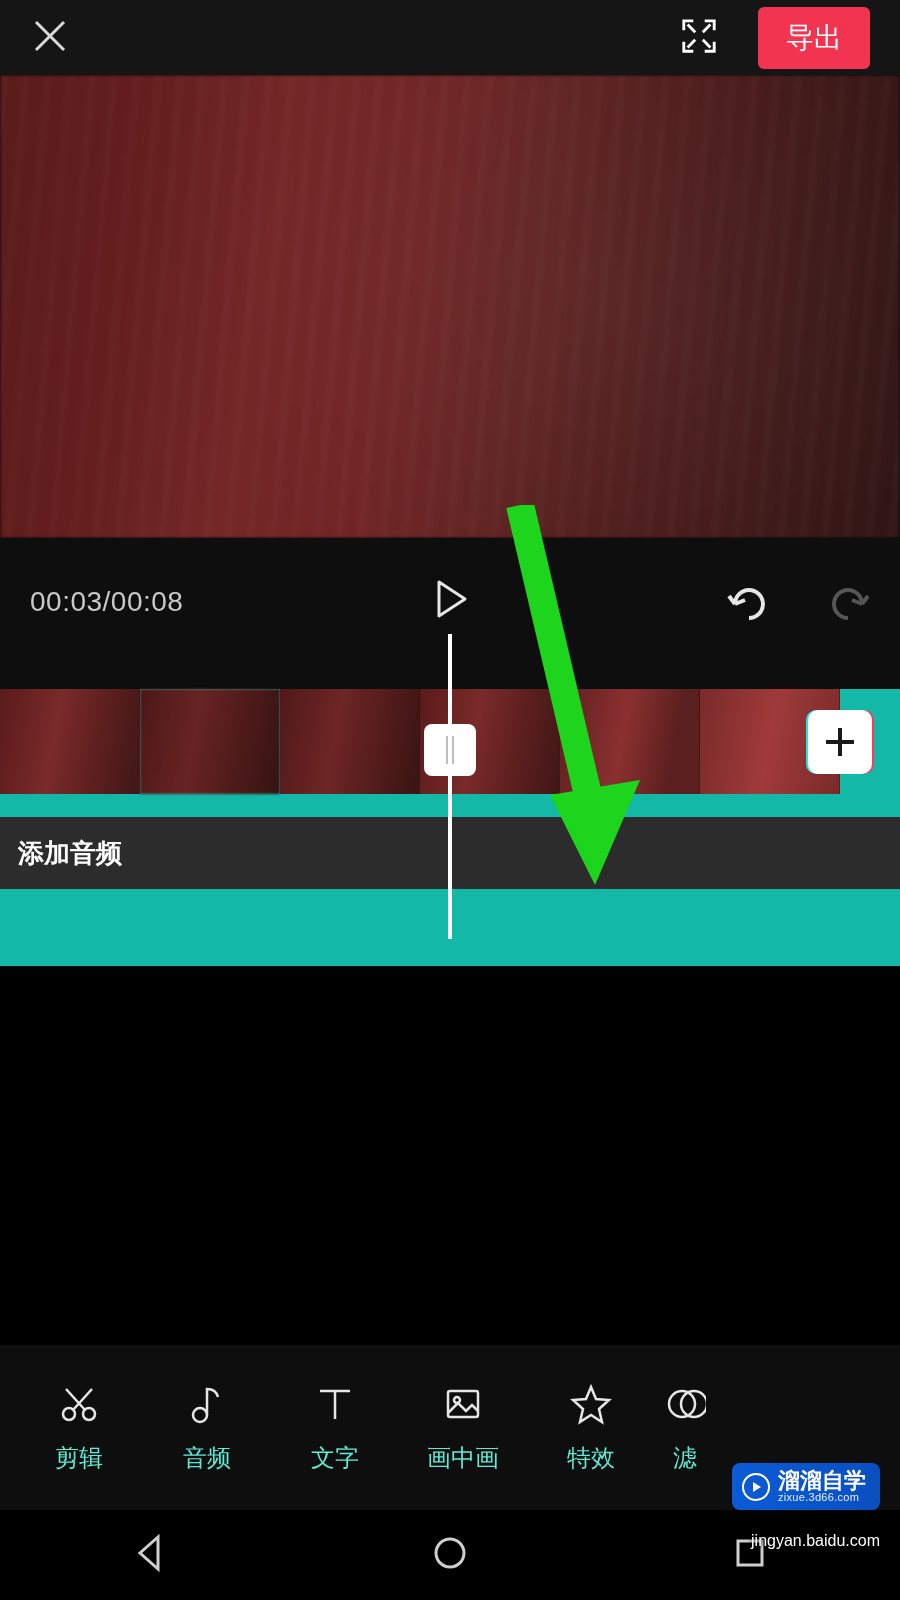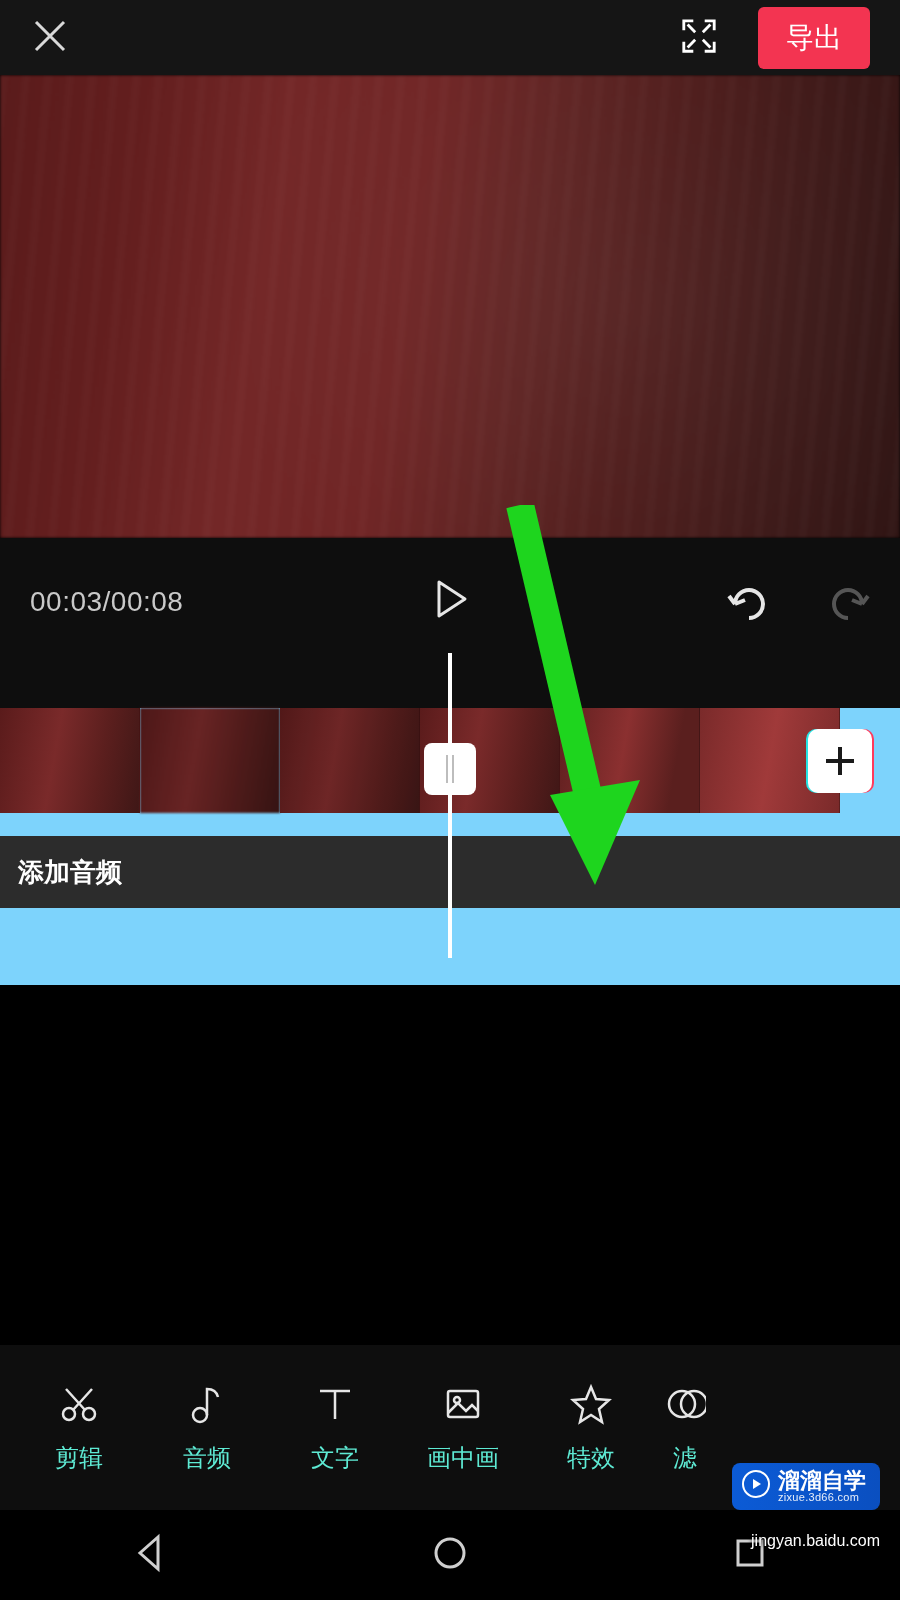--- a/index.html
+++ b/index.html
@@ -19,36 +19,36 @@
     linear-gradient(100deg, #5a1b1b 0%, #631e1e 15%, #732727 30%, #6f2424 45%, #5d2120 58%, #4d1a19 70%, #3c1716 85%, #2e1312 100%);
     filter: blur(1.5px);
   }
   .preview-bg::after{
     content:""; position:absolute; inset:0;
     background: repeating-linear-gradient(95deg, rgba(255,255,255,0.02) 0 8px, rgba(0,0,0,0) 8px 22px);
     pointer-events:none;
   }
 
   
-  .controls { height: 170px; background: #0e0e0e; position: relative; }
+  .controls { height: 151px; background: #0e0e0e; position: relative; }
   .time-text { position: absolute; left: 30px; top: 48px; font-size: 28px; color: #c9c9c9; letter-spacing: 0.5px; }
   .play-btn { position: absolute; left: 50%; top: 40px; transform: translateX(-50%); }
   .play-btn svg { width: 42px; height: 42px; fill: #e6e6e6; }
   .undo-redo { position: absolute; right: 28px; top: 40px; display: flex; gap: 55px; }
   .undo-redo svg { width: 46px; height: 46px; fill: none; stroke-width: 4; }
   .undo-i { stroke: #e6e6e6; }
   .redo-i { stroke: #555; }
 
   
   .ruler { position: absolute; left: 0; right: 0; top: 118px; height: 40px; }
   .ruler .tick { position: absolute; top: 0; font-size: 22px; color: #7a7a7a; transform: translateX(-50%); }
   .ruler .dot { position: absolute; top: 10px; width: 4px; height: 4px; background: #7a7a7a; border-radius: 50%; transform: translateX(-50%); }
 
   
-  .timeline { position: relative; height: 277px; background: #7dd3fc; }
+  .timeline { position: relative; height: 277px; background: #14b8a6; }
   .clip-track { position: absolute; top: 0; left: 0; right: 60px; height: 105px; display: flex; }
   .clip-thumb { flex: 1; background: linear-gradient(100deg, #5a1b1b, #7a2a2a 40%, #5c1f1e 70%, #3f1716); border-right: 1px solid rgba(0,0,0,0.3); }
   .clip-thumb:nth-child(2){ filter: blur(1px) brightness(0.85); }
   .clip-thumb:nth-child(3){ filter: brightness(0.9); }
   .clip-thumb:nth-child(5){ background: linear-gradient(100deg,#5e1f1f,#8b3030 45%,#5a1f1e 80%);}
   .clip-thumb:nth-child(6){ background: linear-gradient(100deg,#7a2a2a,#a03a3a 50%,#7a2a2a);}
   .add-clip { position: absolute; right: 28px; top: 0; width: 64px; height: 64px; top: 21px; background: #fff; border-radius: 10px; display: flex; align-items: center; justify-content: center; box-shadow: -2px 0 0 #26e3e3, 2px 0 0 #ff3a5c; }
   .add-clip svg { width: 36px; height: 36px; stroke: #1a1a1a; stroke-width: 4; fill: none; }
 
   .trans-handle { position: absolute; left: 50%; top: 35px; transform: translateX(-50%); width: 52px; height: 52px; background: #fff; border-radius: 8px; display:flex; align-items:center; justify-content:center; }
@@ -70,21 +70,21 @@
 
   
   .navbar { position: absolute; bottom: 0; left: 0; right: 0; height: 90px; background: #000; display: flex; align-items: center; justify-content: space-around; }
   .navbar svg { width: 40px; height: 40px; stroke: #cfcfcf; fill: none; stroke-width: 3; }
 
   
   .arrow-annot { position: absolute; left: 450px; top: 505px; z-index: 50; pointer-events:none; }
 
   
   .watermark { position: absolute; right: 20px; bottom: 50px; z-index: 60; display:flex; flex-direction:column; align-items:flex-end; gap:2px; }
-  .wm-badge { background: linear-gradient(90deg,#0b5bd6,#0a4fc0); color:#fff; border-radius:8px; padding:7px 14px 7px 10px; display:flex; gap:8px; }
+  .wm-badge { background: linear-gradient(90deg,#0b5bd6,#0a4fc0); color:#fff; border-radius:8px; padding:7px 14px 7px 10px; display:flex; align-items:center; gap:8px; }
   .wm-badge .play{ width:28px; height:28px; border:2.5px solid #fff; border-radius:50%; display:flex; align-items:center; justify-content:center;}
   .wm-badge .play svg{ width:12px; height:12px; fill:#fff; }
   .wm-text{ display:flex; flex-direction:column; line-height:1;}
   .wm-text .t1{ font-size:22px; font-weight:700; }
   .wm-text .t2{ font-size:11px; letter-spacing:0.3px; opacity:0.9; }
   .wm-sub{ font-size:16px; color:#fff; text-shadow:0 0 4px #000;margin-top:20px; }
 </style>
 </head>
 <body>
 

